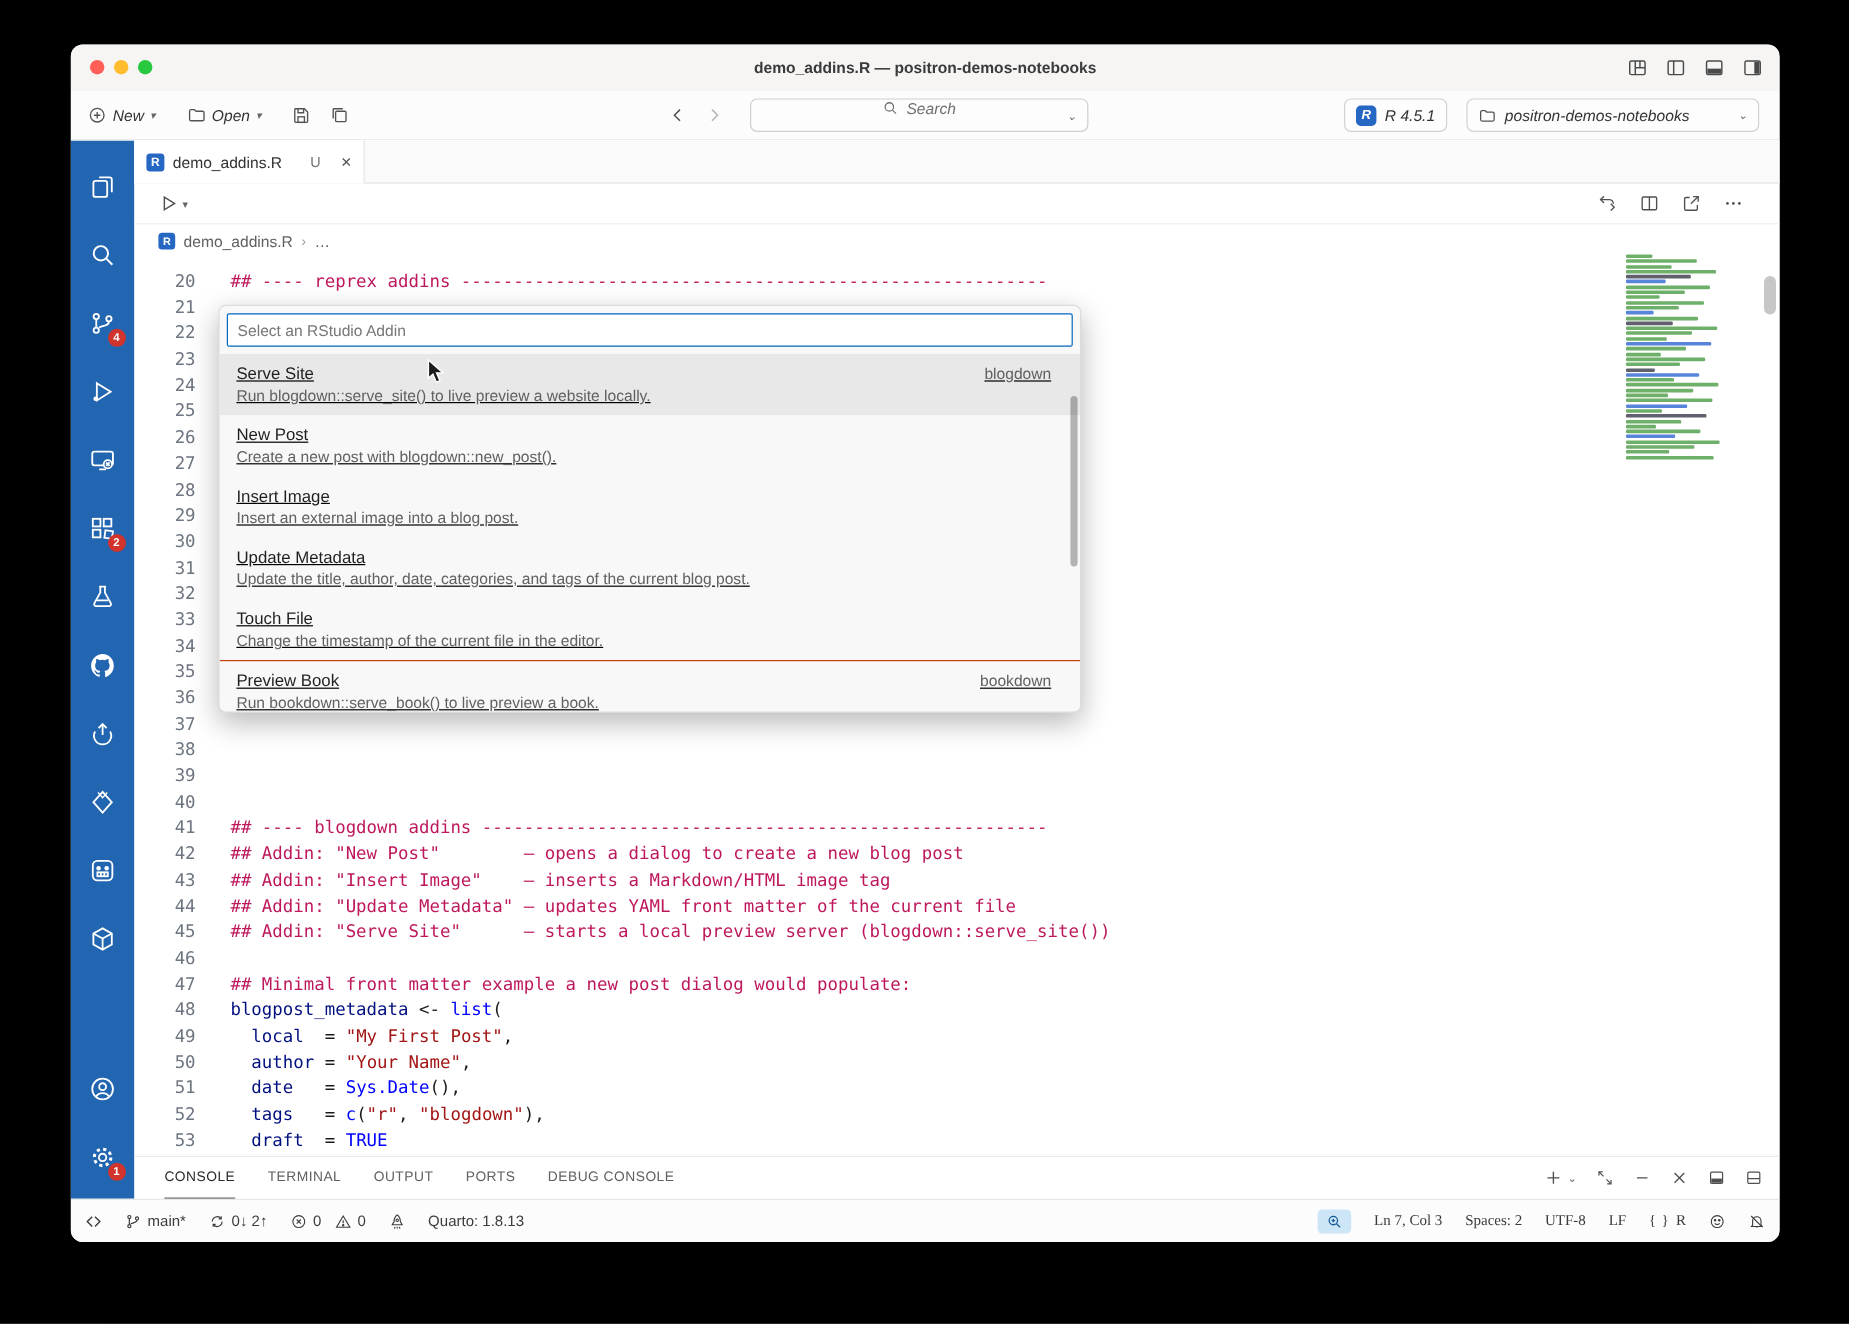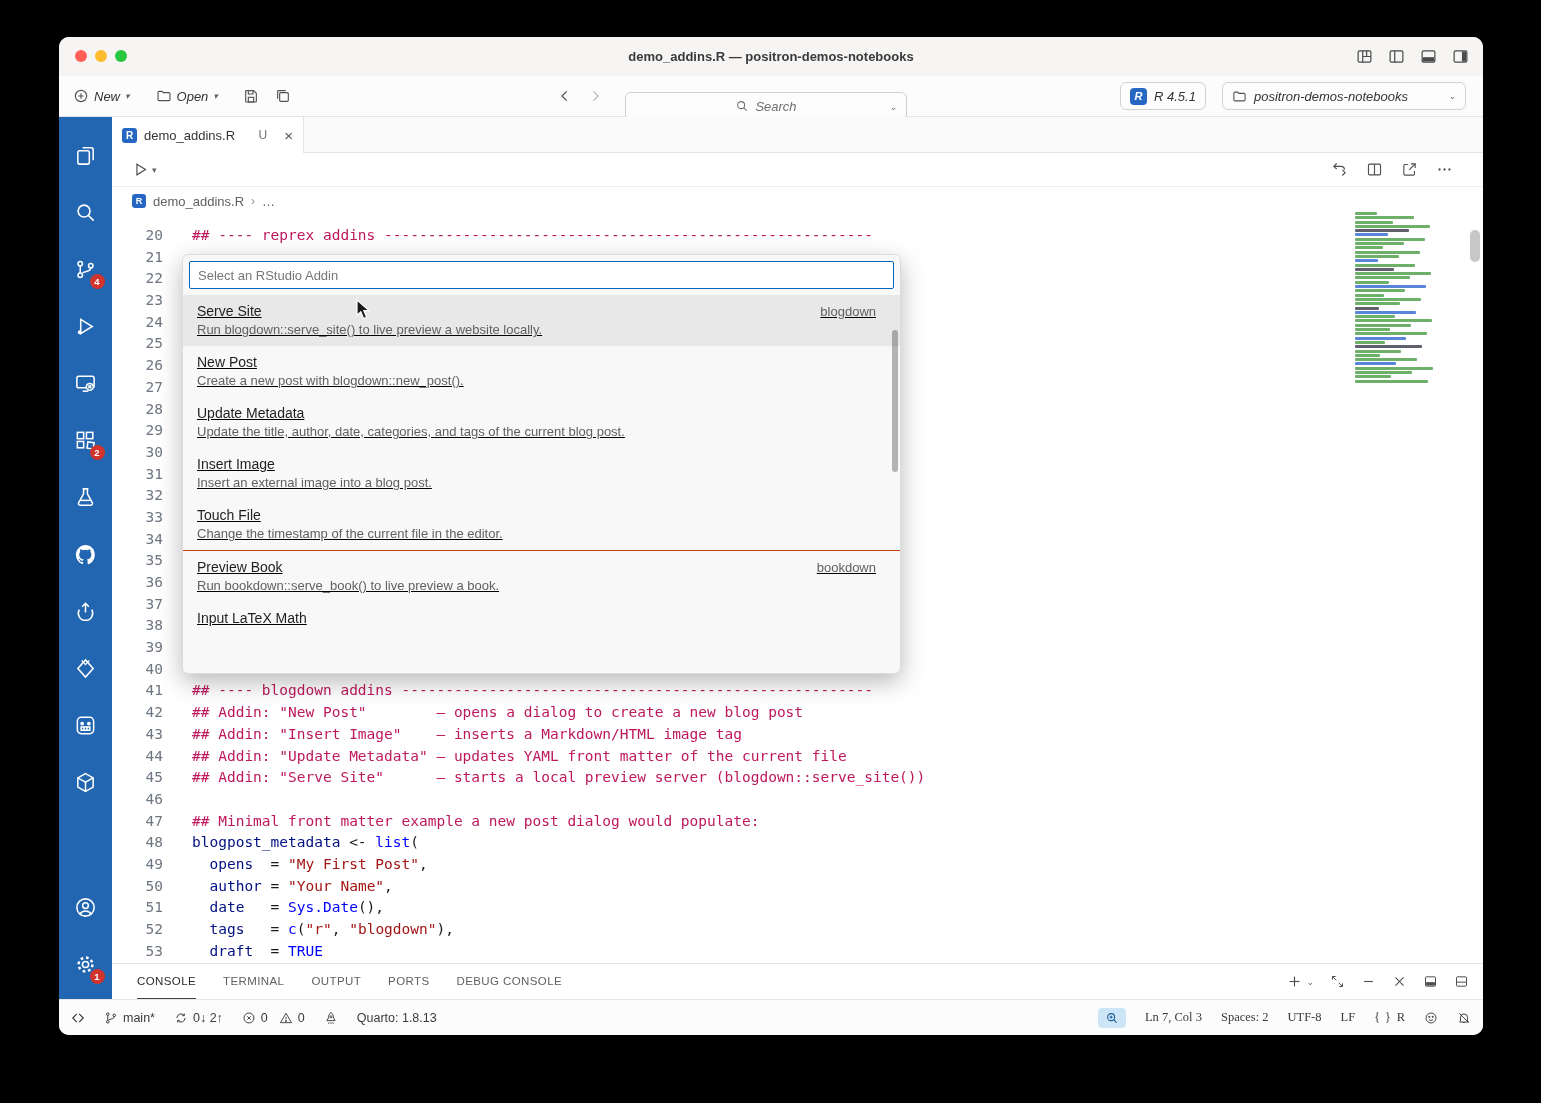--- a/index.html
+++ b/index.html
@@ -20,22 +20,22 @@
   .tb-icons svg { width:17px; height:17px; display:block; }
 
   
   .toolbar { height:41px; background:#fcfcfc; border-bottom:1px solid #e5e5e5; position:relative;
              display:flex; align-items:center; flex:none; font-size:13px; color:#333;font-style:italic; }
   .tool-btn { display:flex; align-items:center; gap:5px; padding:4px 7px; border-radius:5px; }
   .tool-btn svg, .icon-btn svg { width:16px; height:16px; display:block; color:#535353; }
   .caret { font-size:9px; color:#666; }
   .icon-btn { padding:4px; margin-left:8px; }
   .nav-chev { margin-left:0; }
-  .search-box { position:absolute; left:566px; top:16px; width:282px; height:28px; border:1px solid #cfcfcf;
-                border-radius:6px; background:#fdfdfd; display:flex; align-items:center; justify-content:center;
+  .search-box { position:absolute; left:566px; top:6px; width:282px; height:28px; border:1px solid #cfcfcf;
+                border-radius:6px; background:#fdfdfd; display:flex; align-items:flex-start; justify-content:center;
                 gap:6px; color:#6f6f6f; }
   .search-box .chev { position:absolute; right:9px; top:9px; }
   .rt-btn { position:absolute; top:6px; height:28px; border:1px solid #d2d2d2; border-radius:6px; background:#fdfdfd;
             display:flex; align-items:center; padding:0 9px; gap:7px; font-size:13px; color:#333; }
   .r-logo { width:17px; height:17px; border-radius:4px; background:#2767c4; color:#fff; font-size:11px; font-weight:bold;
             display:flex; align-items:center; justify-content:center; }
 
   
   .main { flex:1; display:flex; min-height:0; }
   .activitybar { width:53px; background:#2265b0; display:flex; flex-direction:column; align-items:center;
@@ -75,21 +75,21 @@
   .lc { padding-left:29px; color:#000; }
   .tok-comment{color:#be185d} .tok-string{color:#a31515} .tok-func{color:#0000ff}
   .tok-ident{color:#001080} .tok-kw{color:#0000ff} .tok-plain{color:#1a1a1a}
 
   
   .minimap { position:absolute; top:95px; left:1243px; width:88px; height:172px; }
   .mm-line { height:3px; margin-bottom:1.3px; border-radius:1px; opacity:.85; }
   .ed-scroll { position:absolute; right:3px; top:113px; width:10px; height:32px; background:rgba(0,0,0,.22); border-radius:5px; }
 
   
-  .quickpick { position:absolute; left:123px; top:217px; width:719px; height:420px; background:#f8f8f8;
+  .quickpick { position:absolute; left:123px; top:217px; width:719px; height:340px; background:#f8f8f8;
                border:1px solid #dcdcdc; border-radius:6px; box-shadow:0 8px 24px rgba(0,0,0,.28);
                z-index:50; overflow:hidden; }
   .qp-input-wrap { padding:6px; }
   .qp-input { width:100%; height:28px; border:1px solid #0067c0; border-radius:2px; background:#fff;
               font-size:13px; padding:0 8px; color:#333; font-family:"Liberation Sans",sans-serif; outline:none; }
   .qp-input::placeholder { color:#767676; }
   .qp-item { padding:8px 24px 9px 14px; cursor:default; position:relative;text-decoration:underline; }
   .qp-item.selected { background:#e8e8e8; }
   .qp-item.separated { border-top:1px solid #c2410c; }
   .qp-title-row { display:flex; align-items:baseline; }
@@ -410,21 +410,21 @@
             <div class="code-line"><span class="ln">39</span><span class="lc"></span></div>
             <div class="code-line"><span class="ln">40</span><span class="lc"></span></div>
             <div class="code-line"><span class="ln">41</span><span class="lc"><span class="tok-comment">## ---- blogdown addins ------------------------------------------------------</span></span></div>
             <div class="code-line"><span class="ln">42</span><span class="lc"><span class="tok-comment">## Addin: "New Post"        — opens a dialog to create a new blog post</span></span></div>
             <div class="code-line"><span class="ln">43</span><span class="lc"><span class="tok-comment">## Addin: "Insert Image"    — inserts a Markdown/HTML image tag</span></span></div>
             <div class="code-line"><span class="ln">44</span><span class="lc"><span class="tok-comment">## Addin: "Update Metadata" — updates YAML front matter of the current file</span></span></div>
             <div class="code-line"><span class="ln">45</span><span class="lc"><span class="tok-comment">## Addin: "Serve Site"      — starts a local preview server (blogdown::serve_site())</span></span></div>
             <div class="code-line"><span class="ln">46</span><span class="lc"></span></div>
             <div class="code-line"><span class="ln">47</span><span class="lc"><span class="tok-comment">## Minimal front matter example a new post dialog would populate:</span></span></div>
             <div class="code-line"><span class="ln">48</span><span class="lc"><span class="tok-ident">blogpost_metadata</span><span class="tok-plain"> &lt;- </span><span class="tok-func">list</span><span class="tok-plain">(</span></span></div>
-            <div class="code-line"><span class="ln">49</span><span class="lc"><span class="tok-plain">  </span><span class="tok-ident">opens</span><span class="tok-plain">  = </span><span class="tok-string">"My First Post"</span><span class="tok-plain">,</span></span></div>
+            <div class="code-line"><span class="ln">49</span><span class="lc"><span class="tok-plain">  </span><span class="tok-ident">local</span><span class="tok-plain">  = </span><span class="tok-string">"My First Post"</span><span class="tok-plain">,</span></span></div>
             <div class="code-line"><span class="ln">50</span><span class="lc"><span class="tok-plain">  </span><span class="tok-ident">author</span><span class="tok-plain"> = </span><span class="tok-string">"Your Name"</span><span class="tok-plain">,</span></span></div>
             <div class="code-line"><span class="ln">51</span><span class="lc"><span class="tok-plain">  </span><span class="tok-ident">date</span><span class="tok-plain">   = </span><span class="tok-func">Sys.Date</span><span class="tok-plain">(),</span></span></div>
             <div class="code-line"><span class="ln">52</span><span class="lc"><span class="tok-plain">  </span><span class="tok-ident">tags</span><span class="tok-plain">   = </span><span class="tok-func">c</span><span class="tok-plain">(</span><span class="tok-string">"r"</span><span class="tok-plain">, </span><span class="tok-string">"blogdown"</span><span class="tok-plain">),</span></span></div>
             <div class="code-line"><span class="ln">53</span><span class="lc"><span class="tok-plain">  </span><span class="tok-ident">draft</span><span class="tok-plain">  = </span><span class="tok-kw">TRUE</span></span></div>
           </div>
 
         <div class="minimap" id="minimap">
             <div class="mm-line" style="width: 22px; background: rgb(85, 161, 79);"></div>
             <div class="mm-line" style="width: 59px; background: rgb(85, 161, 79);"></div>
             <div class="mm-line" style="width: 38px; background: rgb(85, 161, 79);"></div>
@@ -630,29 +630,29 @@
           <div class="qp-desc">Run blogdown::serve_site() to live preview a website locally.</div>
         </div>
         <div class="qp-item">
           <div class="qp-title-row">
             <span class="qp-title">New Post</span>
           </div>
           <div class="qp-desc">Create a new post with blogdown::new_post().</div>
         </div>
         <div class="qp-item">
           <div class="qp-title-row">
-            <span class="qp-title">Update Metadata</span>
-          </div>
-          <div class="qp-desc">Update the title, author, date, categories, and tags of the current blog post.</div>
+            <span class="qp-title">Insert Image</span>
+          </div>
+          <div class="qp-desc">Insert an external image into a blog post.</div>
         </div>
         <div class="qp-item">
           <div class="qp-title-row">
-            <span class="qp-title">Insert Image</span>
-          </div>
-          <div class="qp-desc">Insert an external image into a blog post.</div>
+            <span class="qp-title">Update Metadata</span>
+          </div>
+          <div class="qp-desc">Update the title, author, date, categories, and tags of the current blog post.</div>
         </div>
         <div class="qp-item">
           <div class="qp-title-row">
             <span class="qp-title">Touch File</span>
           </div>
           <div class="qp-desc">Change the timestamp of the current file in the editor.</div>
         </div>
         <div class="qp-item separated">
           <div class="qp-title-row">
             <span class="qp-title">Preview Book</span>

